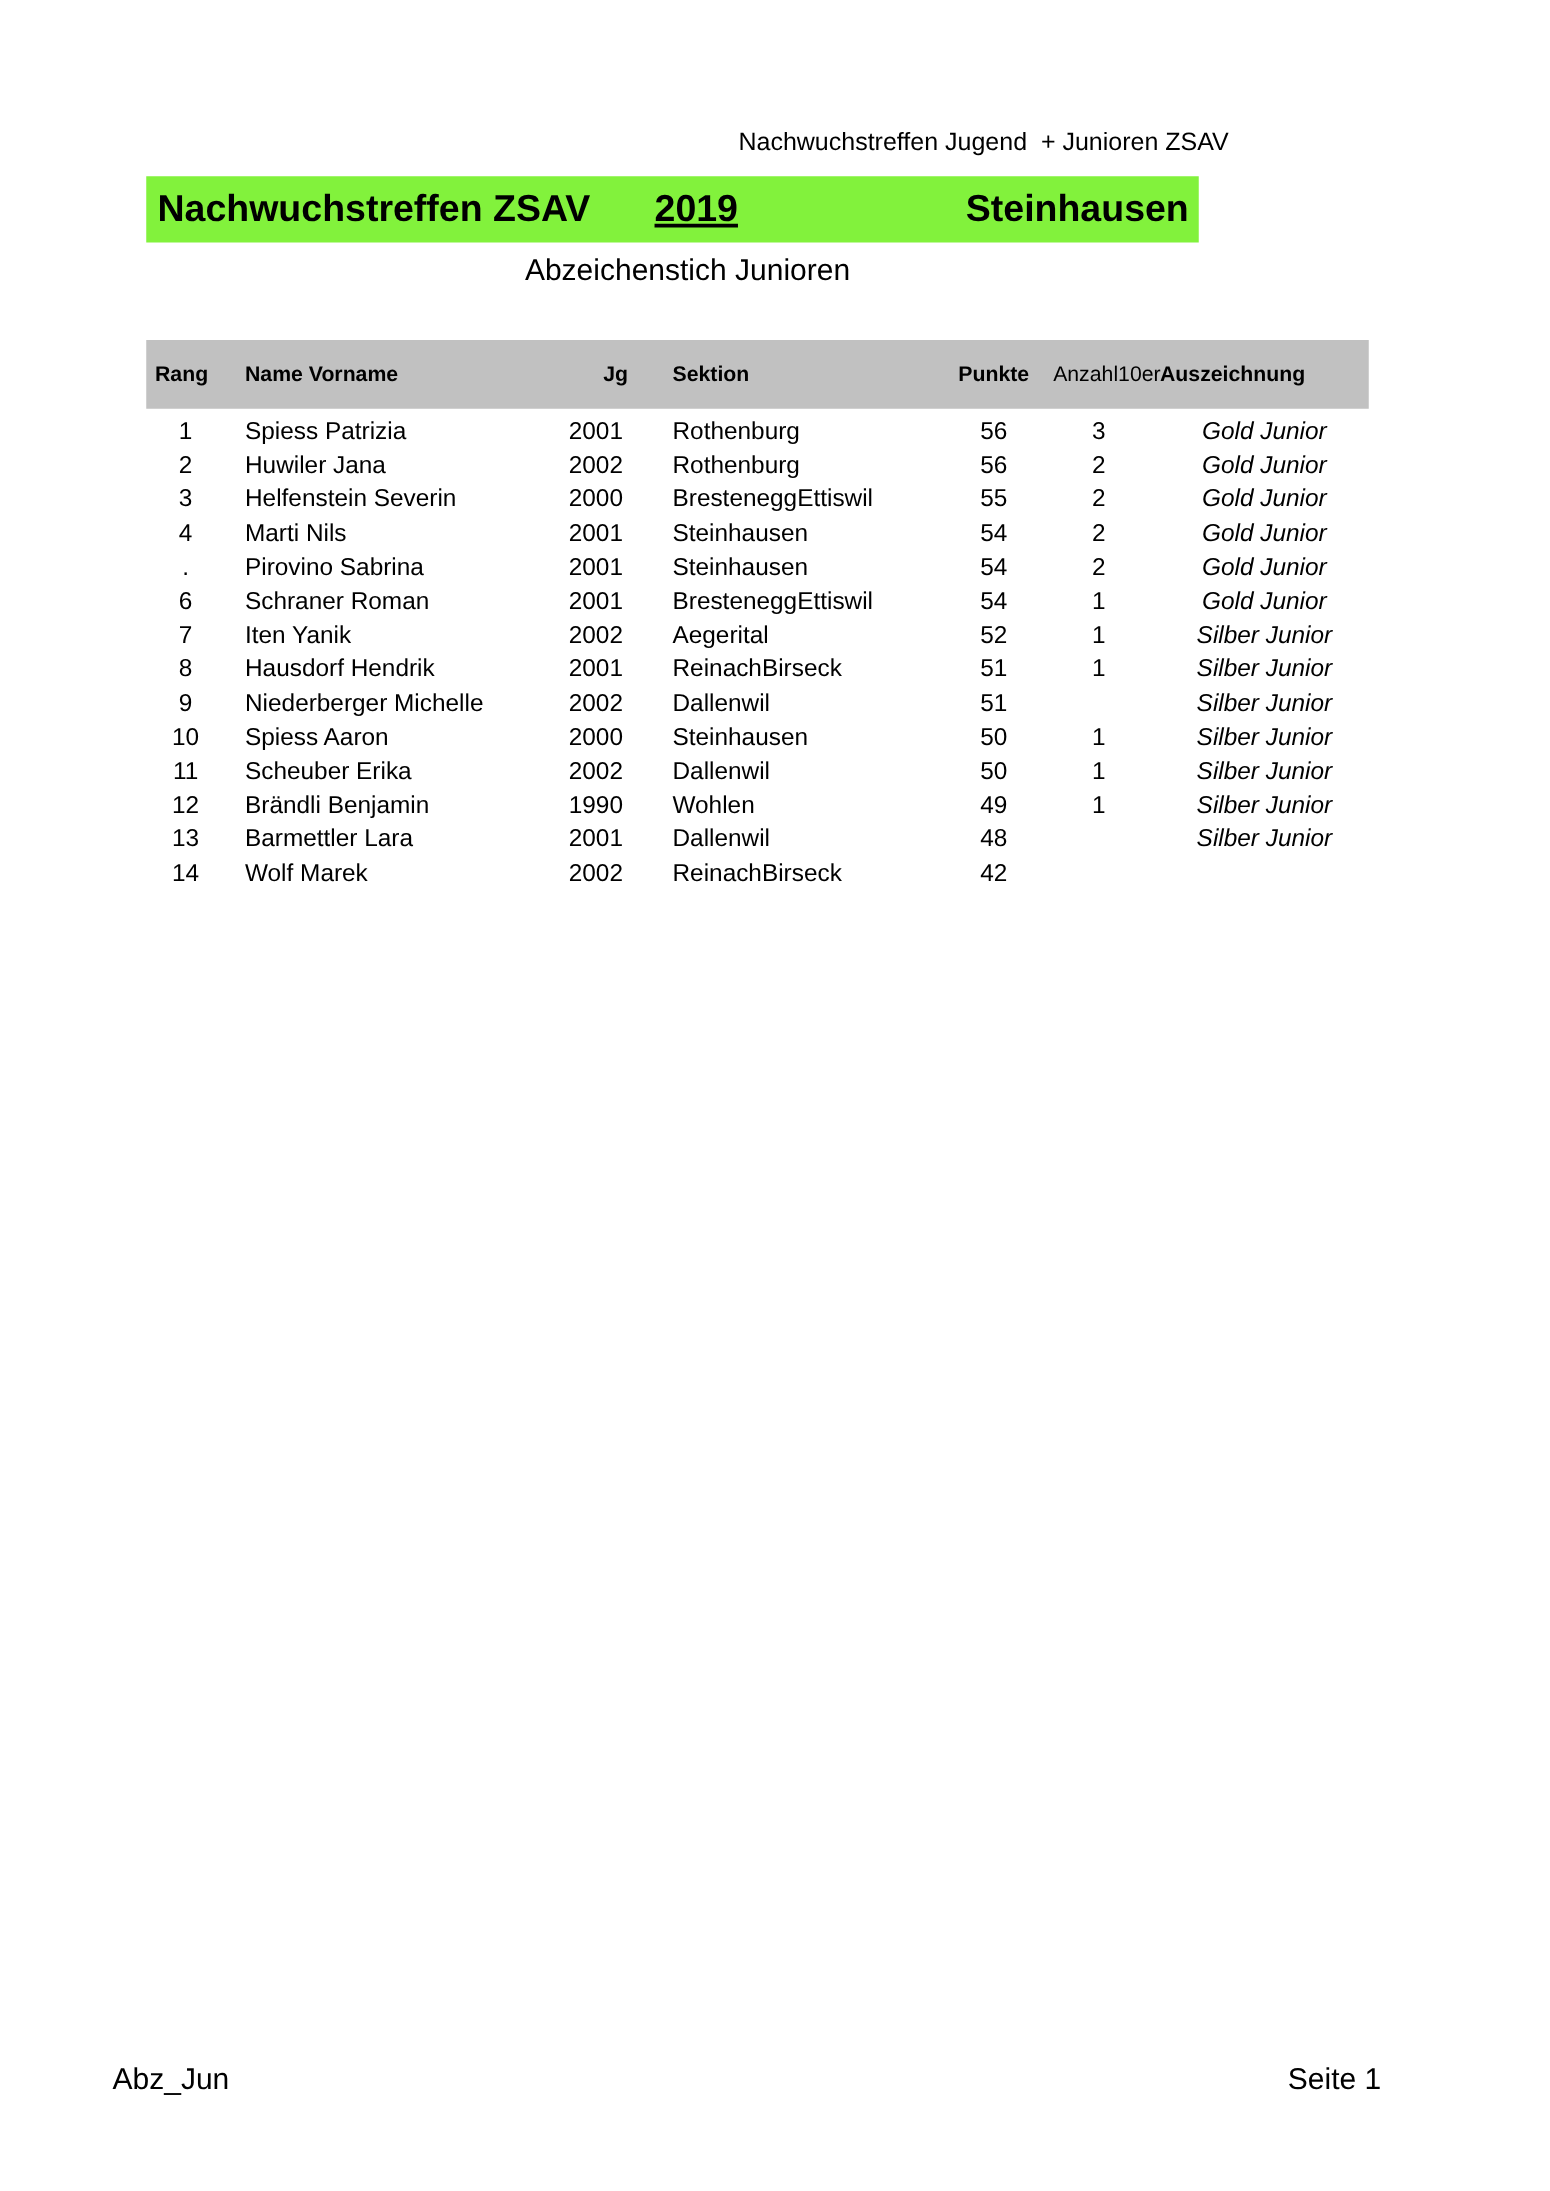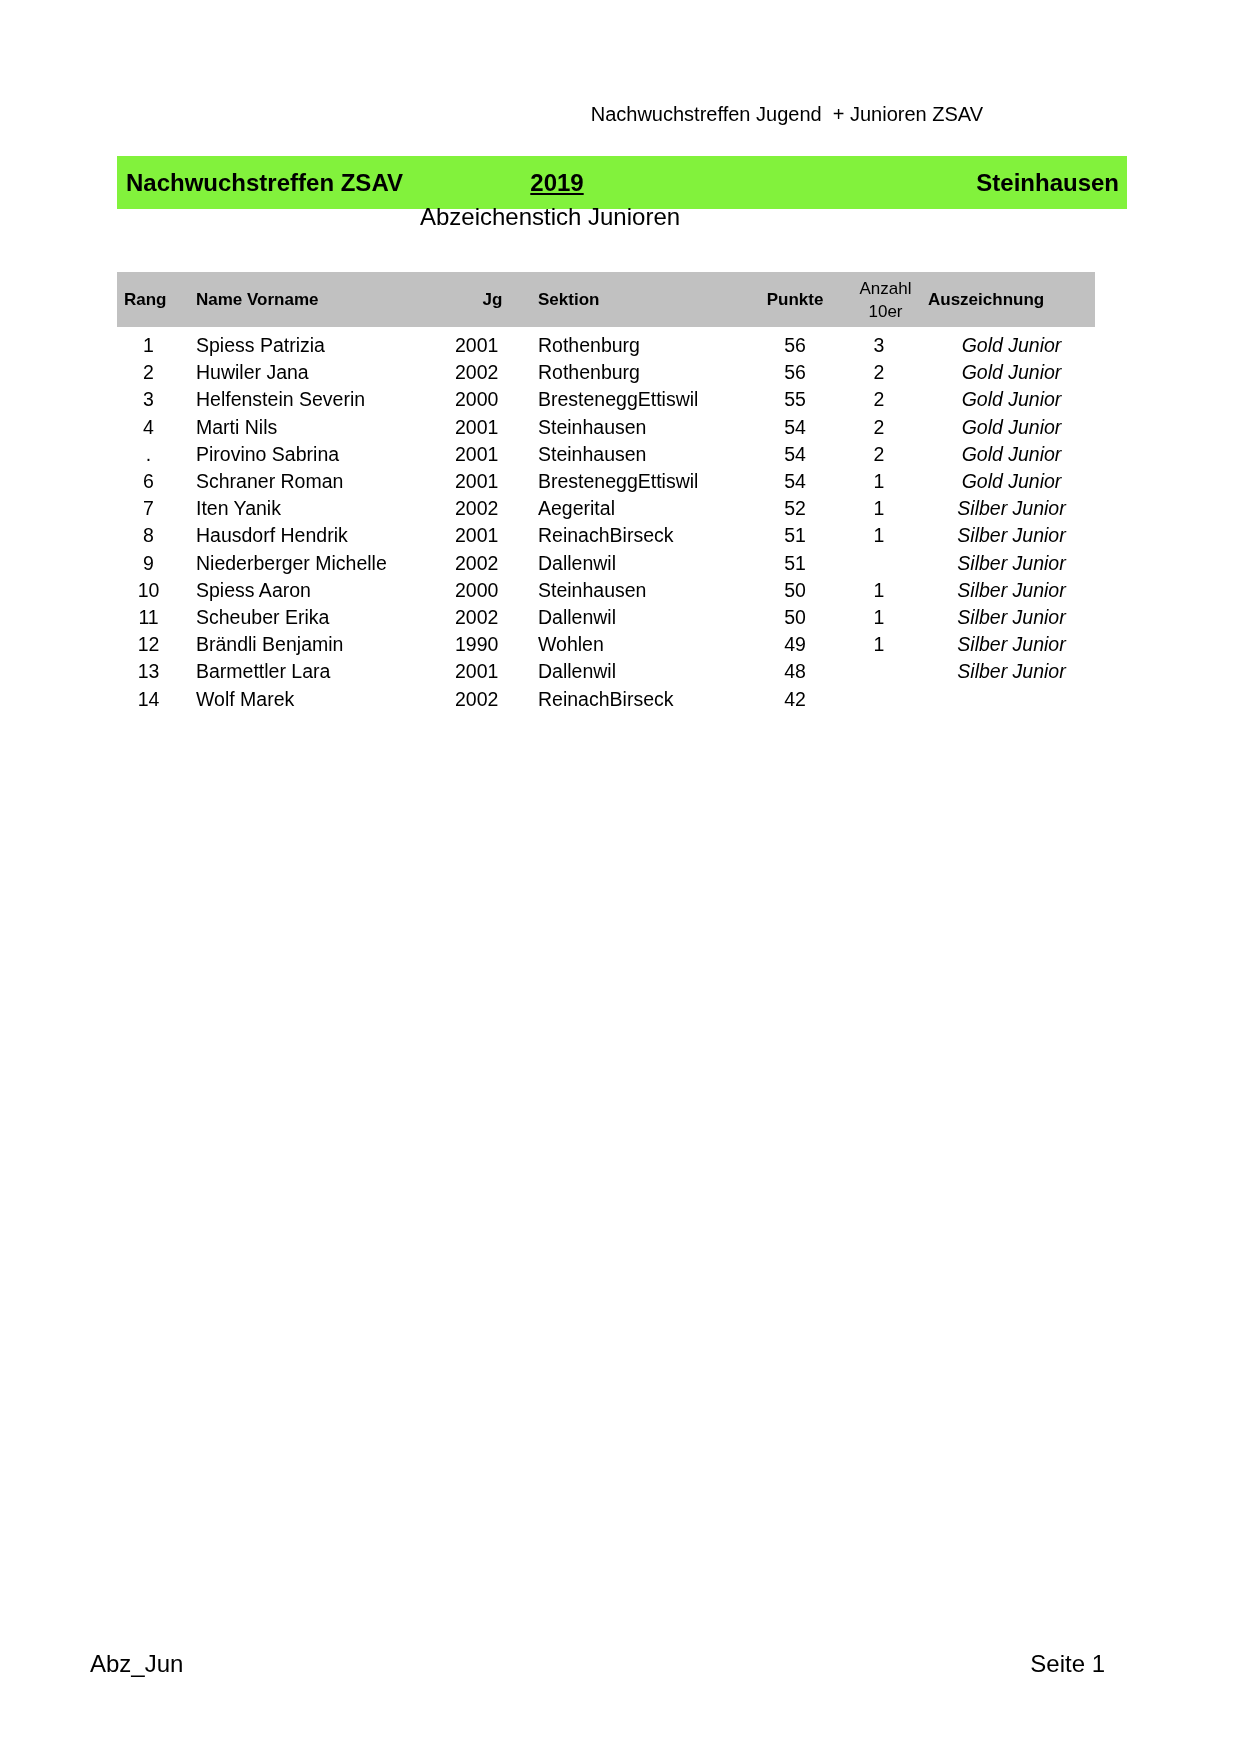--- a/index.html
+++ b/index.html
@@ -16,23 +16,23 @@
     position:relative;
     overflow:hidden;
   }
   .top-title{
     position:absolute;left:117px;top:72px;width:866px;
     text-align:right;font-size:20px;line-height:26px;
     white-space:pre;
     margin-top:29px;
   }
   .banner{
-    position:absolute;left:117px;top:156px;width:1010px;height:53px;
+    position:absolute;left:117px;top:141px;width:842px;height:53px;
     background:var(--banner-bg);
-    font-weight:bold;font-size:24px;
+    font-weight:bold;font-size:30px;
   }
   .banner .b-left{position:absolute;left:9px;top:0;line-height:53px;}
   .banner .b-center{position:absolute;left:0;top:0;width:880px;text-align:center;line-height:53px;text-decoration:underline;}
   .banner .b-right{position:absolute;right:8px;top:0;line-height:53px;}
   .subtitle{
     position:absolute;left:117px;top:202px;width:866px;
     text-align:center;font-size:24px;line-height:30px;
   }
   .results-table{
     position:absolute;left:117px;top:272px;width:978px;
@@ -46,21 +46,21 @@
     background:var(--thead-bg);
     height:55px;
     font-weight:bold;font-size:17px;
   }
   .thead .h{display:flex;align-items:center;height:100%;}
   .h-rang{padding-left:7px;}
   .h-name{padding-left:16px;}
   .h-jg{justify-content:center;}
   .h-sektion{padding-left:8px;}
   .h-punkte{justify-content:center;}
-  .h-anzahl{font-weight:normal;padding-left:13px;line-height:23px;display:flex;flex-direction:column;justify-content:center;}
+  .h-anzahl{font-weight:normal;padding-left:13px;line-height:23px;display:flex;flex-direction:row;justify-content:center;}
   .h-ausz{padding-left:0;}
   .tbody{margin-top:5px;}
   .data-row{height:27.2px;font-size:19.5px;}
   .c{overflow:hidden;white-space:nowrap;}
   .c-rang{text-align:center;}
   .c-name{padding-left:16px;}
   .c-jg{text-align:left;}
   .c-sektion{padding-left:8px;}
   .c-punkte{text-align:center;}
   .c-zehner{text-align:center;}

